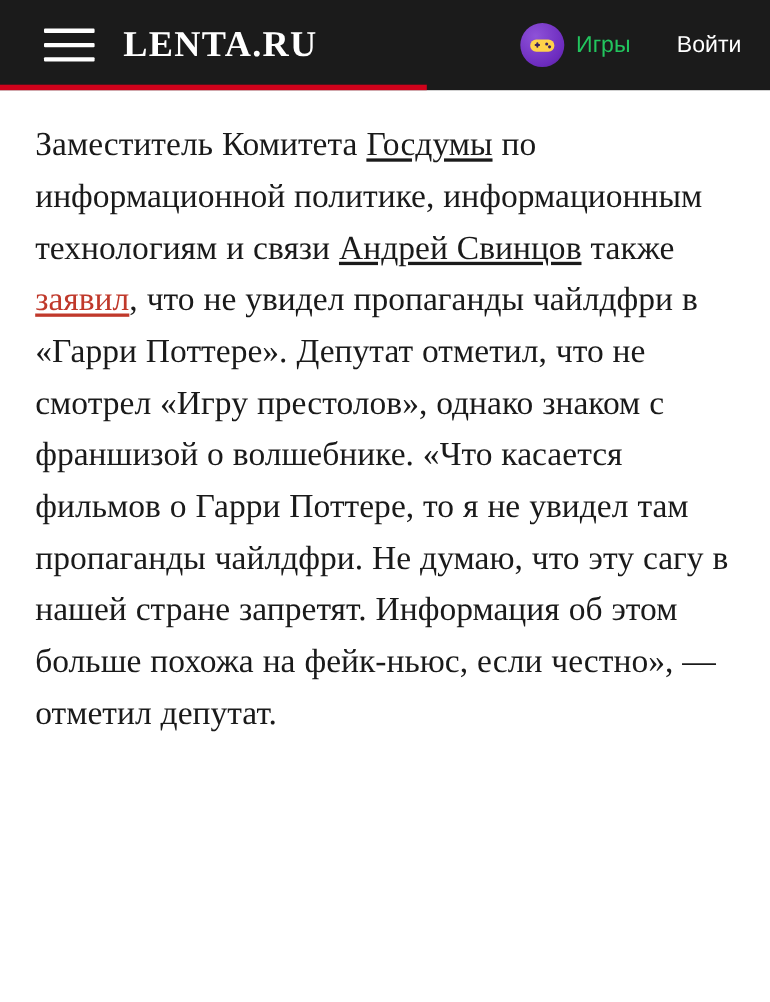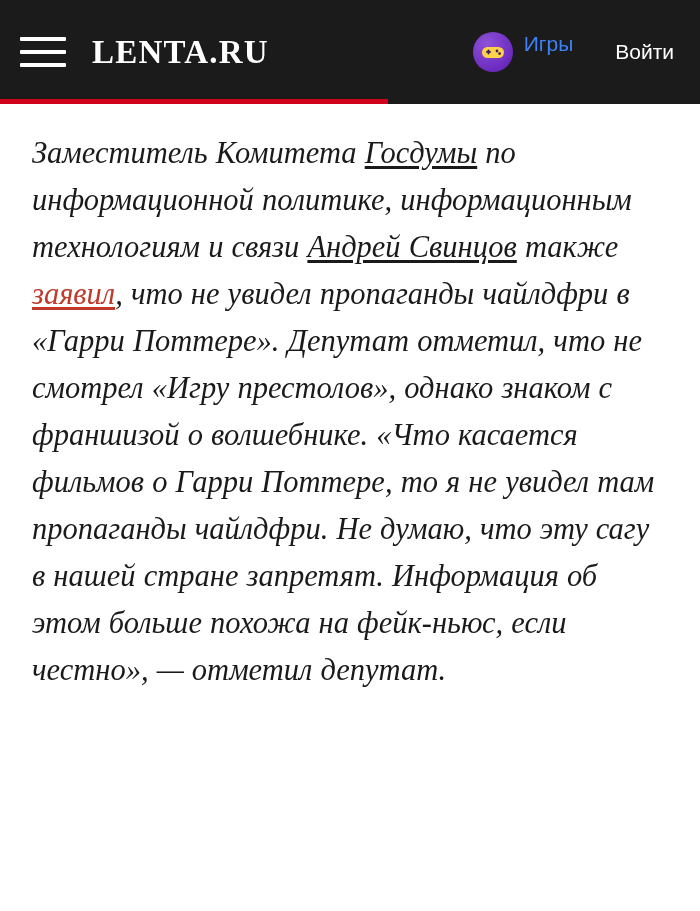--- a/index.html
+++ b/index.html
@@ -16,26 +16,26 @@
   .page {
     position: relative;
     width: 700px;
     height: 911px;
     background: #ffffff;
   }
 
   
   .header {
     position: relative;
-    height: 104px;
+    height: 82px;
     background: #1b1b1b;
     display: flex;
     align-items: center;
     box-sizing: border-box;
-    padding: 0 26px 0 20px;
+    padding: 0 26px 0 40px;
   }
   .header-accent {
     position: absolute;
     left: 0;
     bottom: 0;
     width: 388px;
     height: 5px;
     background: #d0021b;
   }
   .burger {
@@ -63,21 +63,22 @@
     letter-spacing: 1.2px;
     white-space: nowrap;
   }
   .header-right {
     margin-left: auto;
     display: flex;
     align-items: center;
   }
   .games-link {
     display: flex;
-    color: #3b82f6;
+    align-items: center;
+    color: #22c55e;
     font-family: "Liberation Sans", sans-serif;
     font-size: 21px;
     text-decoration: none;
     white-space: nowrap;
   }
   .games-icon {
     width: 40px;
     height: 40px;
     border-radius: 50%;
     background: radial-gradient(circle at 35% 30%, #8e52d8 0%, #6c2bbe 70%, #52208f 100%);
@@ -103,21 +104,20 @@
     padding: 26px 30px 0 32px;
   }
   .article p {
     margin: 0;
     color: #1a1a1a;
     font-family: "Liberation Serif", serif;
     font-size: 30.5px;
     line-height: 47px;
     text-align: left;
     word-spacing: 0.5px;
-    font-style: italic;
   }
   a.inline-link {
     color: #1a1a1a;
     text-decoration: underline;
     text-underline-offset: 3px;
   }
   a.inline-link.red {
     color: #c0392b;
     text-decoration: underline;
     text-underline-offset: 3px;

